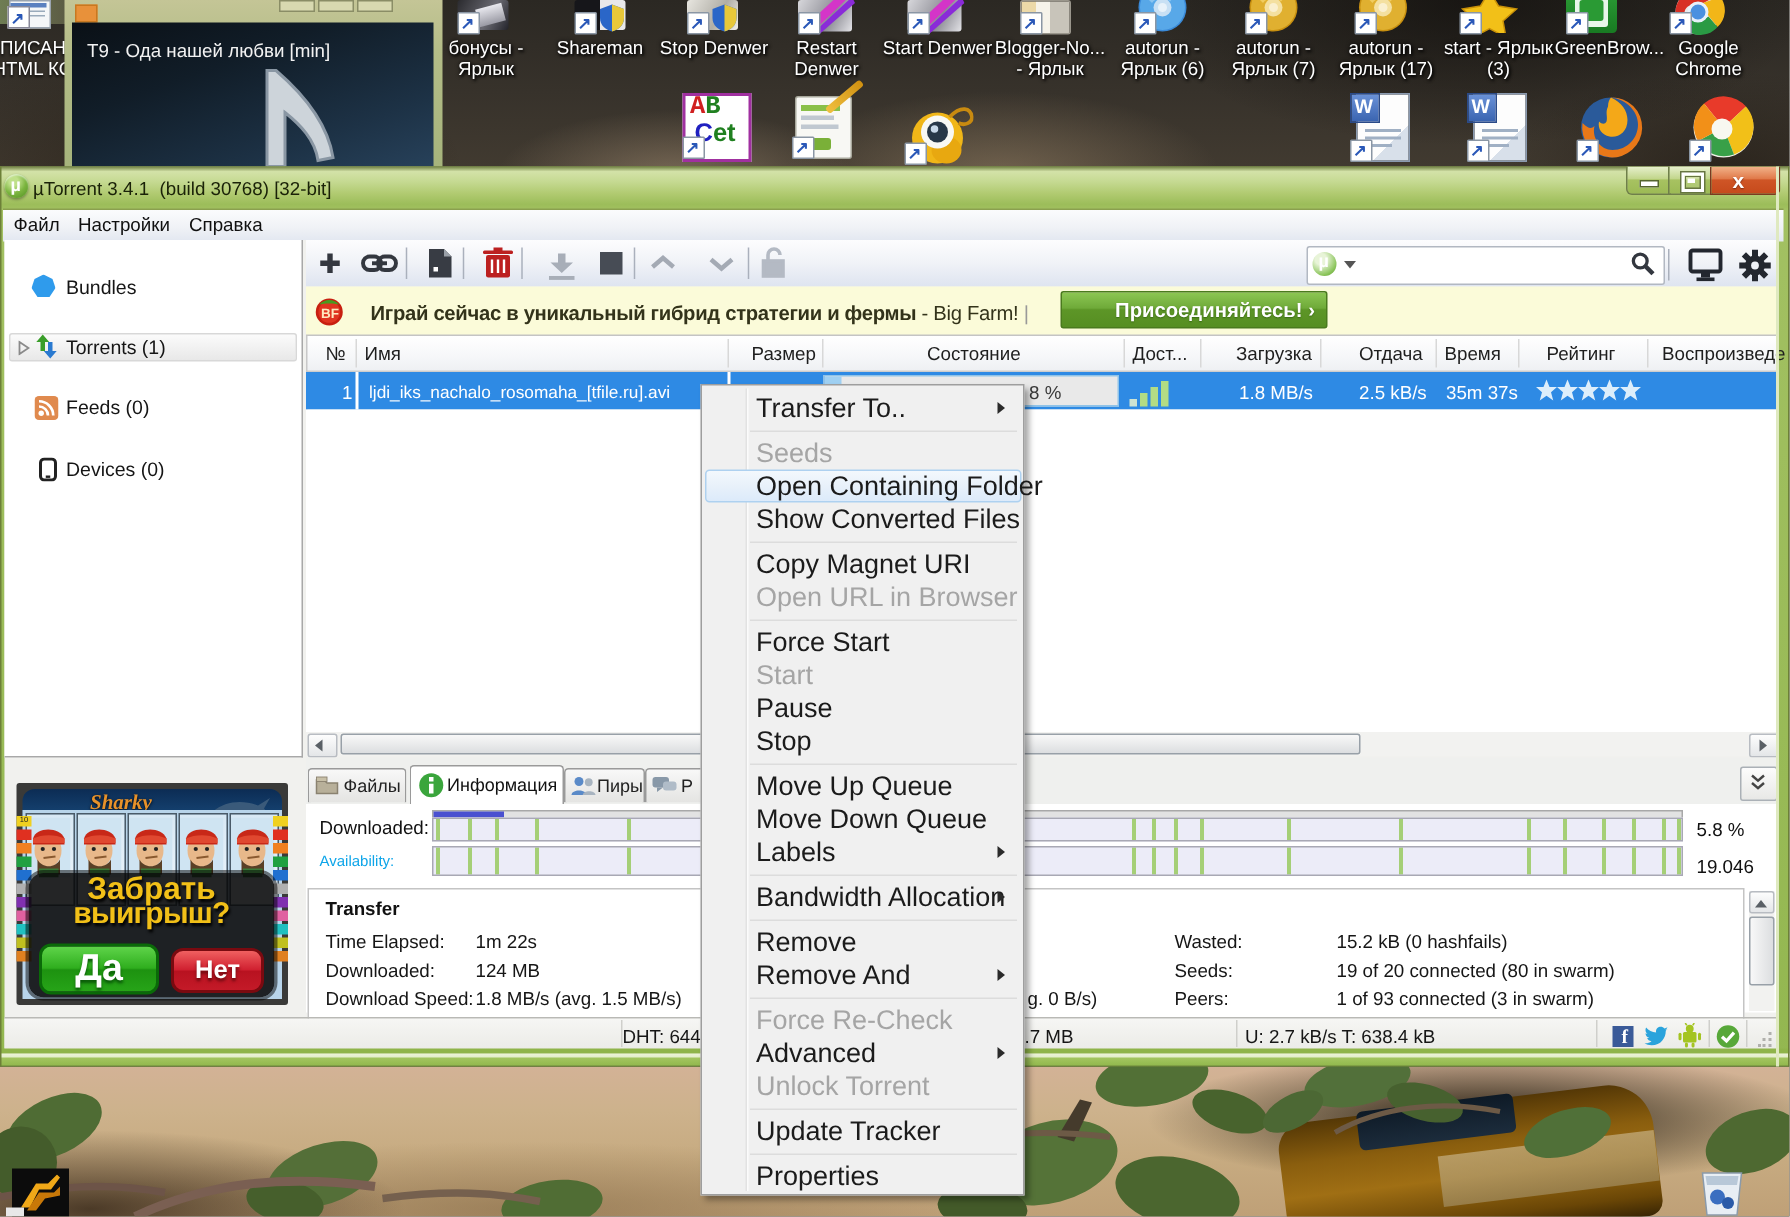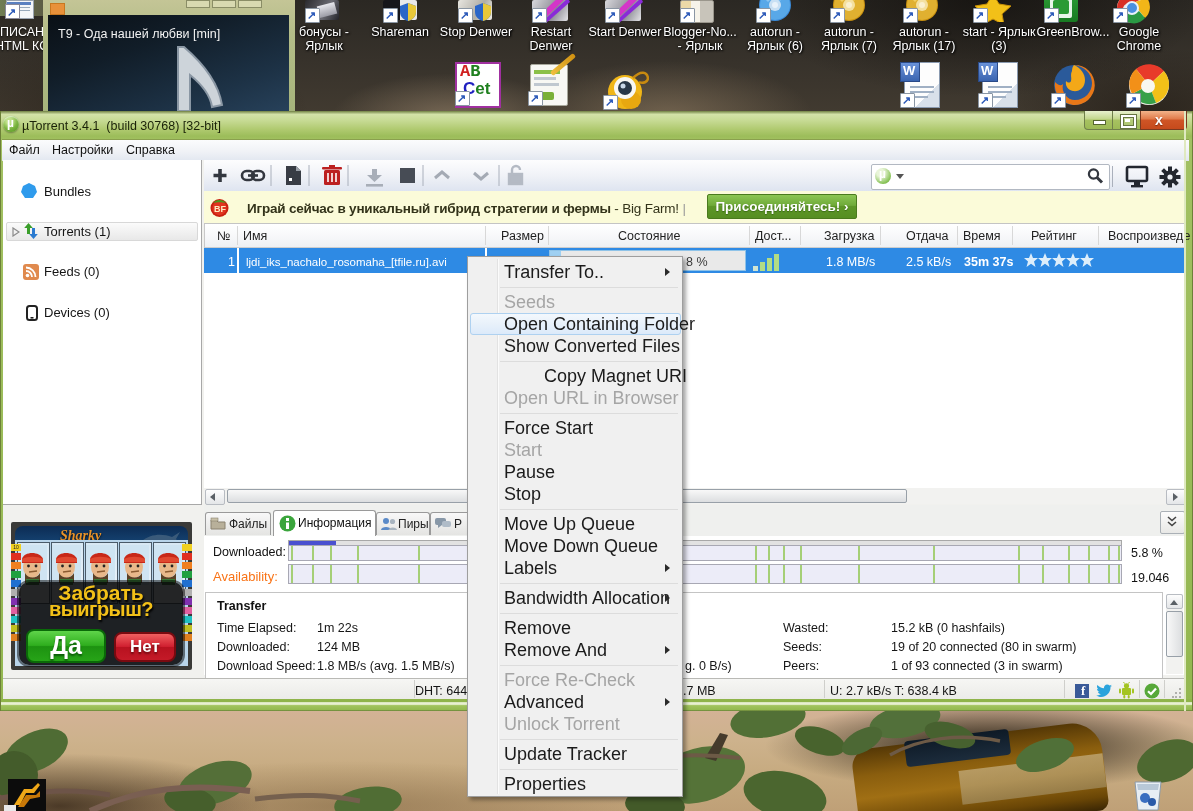--- a/index.html
+++ b/index.html
@@ -378,21 +378,21 @@
   <div class="abs" style="left:204px;top:80px;width:980px;height:33px;background:#fbfbd9;"></div>
   <svg class="abs" style="left:209px;top:86px;" width="21" height="21" viewBox="0 0 21 21">
     <circle cx="10.5" cy="11" r="9" fill="#c81f10"></circle>
     <circle cx="10.5" cy="11" r="7.2" fill="#e03420"></circle>
     <path d="M4 6 C7 2 14 2 17 6 C14 5 7 5 4 6 Z" fill="#4a9a20"></path>
     <text x="5" y="15" font-size="9" font-weight="bold" fill="#ffe9c0" font-family="Liberation Sans">BF</text>
   </svg>
   <div class="abs" style="left:247px;top:90px;font-size:13.5px;color:#33331a;letter-spacing:-0.2px;"><b>Играй сейчас в уникальный гибрид стратегии и фермы</b> - Big Farm! <span style="color:#999;">|</span></div>
   <div class="abs" style="left:707px;top:83px;width:148px;height:23px;border:1px solid #4a7a1e;border-radius:2px;
        background:linear-gradient(180deg,#8cc653 0%,#6faa39 45%,#5d9627 50%,#568e22 100%);
-       color:#fff;font-weight:bold;font-size:13.5px;text-align:center;line-height:23px;text-shadow:0 1px 1px #3a6a14;">Присоединяйтесь! ›</div>
+       color:#fff;font-weight:bold;font-size:13.5px;text-align:center;line-height:23px;text-shadow:0 1px 1px #3a6a14;padding-left:28px;">Присоединяйтесь! ›</div>
 
   
   <div class="abs" style="left:204px;top:112px;width:980px;height:1px;background:#c4c4c4;"></div>
   <div class="abs" style="left:204px;top:113px;width:980px;height:23px;background:linear-gradient(180deg,#ffffff 0%,#f6f7f9 60%,#eef0f3 100%);border-bottom:1px solid #cdcdcd;"></div>
   <div class="abs" style="left:204px;top:113px;width:1px;height:280px;background:#c8c8c8;"></div>
   <style>
     .hsep{position:absolute;top:115px;width:1px;height:19px;background:#d8d8d8;}
     .htxt{position:absolute;top:118px;font-size:12.5px;color:#1e1e1e;}
   </style>
   <div class="htxt" style="left:217px;">№</div>
@@ -425,21 +425,21 @@
   <div class="abs" style="left:549px;top:139px;width:197px;height:21px;background:#e9e9e9;border:1px solid #8fc3e8;box-sizing:border-box;"></div>
   <div class="abs" style="left:550px;top:140px;width:11px;height:19px;background:#9fd0f2;"></div>
   <div class="abs" style="left:686px;top:144px;font-size:12.5px;color:#3a3a3a;">8 %</div>
   
   <div class="abs" style="left:753px;top:155px;width:5px;height:5px;background:#cfe4d2;"></div>
   <div class="abs" style="left:760px;top:151px;width:5px;height:9px;background:#b2dc84;"></div>
   <div class="abs" style="left:767px;top:147px;width:5px;height:13px;background:#b2dc84;"></div>
   <div class="abs" style="left:774px;top:143px;width:5px;height:17px;background:#b2dc84;"></div>
   <div class="abs" style="left:826px;top:144px;font-size:12.5px;color:#fff;">1.8 MB/s</div>
   <div class="abs" style="left:906px;top:144px;font-size:12.5px;color:#fff;">2.5 kB/s</div>
-  <div class="abs" style="left:964px;top:144px;font-size:12.5px;color:#fff;font-weight:bold;">35m 37s</div>
+  <div class="abs" style="left:964px;top:144px;font-size:12.5px;color:#fff;">35m 37s</div>
   <svg class="abs" style="left:1024px;top:141px;" width="70" height="16" viewBox="0 0 70 16">
     <g fill="#ddeefb">
       <path d="M7 1 L9 6 L14 6 L10 9.5 L11.5 15 L7 11.8 L2.5 15 L4 9.5 L0 6 L5 6 Z"></path>
       <path d="M21 1 L23 6 L28 6 L24 9.5 L25.5 15 L21 11.8 L16.5 15 L18 9.5 L14 6 L19 6 Z"></path>
       <path d="M35 1 L37 6 L42 6 L38 9.5 L39.5 15 L35 11.8 L30.5 15 L32 9.5 L28 6 L33 6 Z"></path>
       <path d="M49 1 L51 6 L56 6 L52 9.5 L53.5 15 L49 11.8 L44.5 15 L46 9.5 L42 6 L47 6 Z"></path>
       <path d="M63 1 L65 6 L70 6 L66 9.5 L67.5 15 L63 11.8 L58.5 15 L60 9.5 L56 6 L61 6 Z"></path>
     </g>
   </svg>
 
@@ -493,21 +493,21 @@
   </svg>
   
   <div class="abs" style="left:1160px;top:400px;width:23px;height:21px;background:linear-gradient(180deg,#fcfcfc,#e8e8e6);border:1px solid #aab0b6;border-radius:2px;"></div>
   <svg class="abs" style="left:1166px;top:405px;" width="12" height="12" viewBox="0 0 12 12">
     <path d="M2 1 L6 4.5 L10 1 M2 6 L6 9.5 L10 6" stroke="#444" stroke-width="1.6" fill="none"></path>
   </svg>
 
   
   <div class="abs" style="left:204px;top:425px;width:980px;height:139px;background:#ffffff;"></div>
   <div class="abs" style="left:213px;top:434px;font-size:12.5px;color:#111;">Downloaded:</div>
-  <div class="abs" style="left:213px;top:458px;font-size:13px;color:#f97316;">Availability:</div>
+  <div class="abs" style="left:213px;top:458px;font-size:10px;color:#0ea5e9;">Availability:</div>
   
   <div class="abs" style="left:288px;top:429px;width:834px;height:5px;background:#e2e2e2;border:1px solid #a8a8a8;border-bottom:none;box-sizing:border-box;"></div>
   <div class="abs" style="left:289px;top:430px;width:47px;height:4px;background:#4a50d0;"></div>
   <div class="abs" style="left:288px;top:434px;width:834px;height:16px;background:linear-gradient(90deg,transparent 2px,#a5cf77 2px,#a5cf77 4.5px,transparent 4.5px,transparent 23px,#a5cf77 23px,#a5cf77 25.5px,transparent 25.5px,transparent 41px,#a5cf77 41px,#a5cf77 43.5px,transparent 43.5px,transparent 68px,#a5cf77 68px,#a5cf77 70.5px,transparent 70.5px,transparent 129px,#a5cf77 129px,#a5cf77 131.5px,transparent 131.5px,transparent 271px,#a5cf77 271px,#a5cf77 273.5px,transparent 273.5px,transparent 279px,#a5cf77 279px,#a5cf77 281.5px,transparent 281.5px,transparent 371px,#a5cf77 371px,#a5cf77 373.5px,transparent 373.5px,transparent 391px,#a5cf77 391px,#a5cf77 393.5px,transparent 393.5px,transparent 466px,#a5cf77 466px,#a5cf77 468.5px,transparent 468.5px,transparent 479px,#a5cf77 479px,#a5cf77 481.5px,transparent 481.5px,transparent 494px,#a5cf77 494px,#a5cf77 496.5px,transparent 496.5px,transparent 511px,#a5cf77 511px,#a5cf77 513.5px,transparent 513.5px,transparent 569px,#a5cf77 569px,#a5cf77 571.5px,transparent 571.5px,transparent 644px,#a5cf77 644px,#a5cf77 646.5px,transparent 646.5px,transparent 729px,#a5cf77 729px,#a5cf77 731.5px,transparent 731.5px,transparent 753px,#a5cf77 753px,#a5cf77 755.5px,transparent 755.5px,transparent 779px,#a5cf77 779px,#a5cf77 781.5px,transparent 781.5px,transparent 799px,#a5cf77 799px,#a5cf77 801.5px,transparent 801.5px,transparent 819px,#a5cf77 819px,#a5cf77 821.5px,transparent 821.5px,transparent 829px,#a5cf77 829px,#a5cf77 831.5px,transparent 831.5px),#ececf8;border:1px solid #a8a8b4;box-sizing:border-box;" id="bar1"></div>
   <div class="abs" style="left:288px;top:453px;width:834px;height:20px;background:linear-gradient(90deg,transparent 2px,#a5cf77 2px,#a5cf77 4.5px,transparent 4.5px,transparent 23px,#a5cf77 23px,#a5cf77 25.5px,transparent 25.5px,transparent 41px,#a5cf77 41px,#a5cf77 43.5px,transparent 43.5px,transparent 68px,#a5cf77 68px,#a5cf77 70.5px,transparent 70.5px,transparent 129px,#a5cf77 129px,#a5cf77 131.5px,transparent 131.5px,transparent 271px,#a5cf77 271px,#a5cf77 273.5px,transparent 273.5px,transparent 279px,#a5cf77 279px,#a5cf77 281.5px,transparent 281.5px,transparent 371px,#a5cf77 371px,#a5cf77 373.5px,transparent 373.5px,transparent 391px,#a5cf77 391px,#a5cf77 393.5px,transparent 393.5px,transparent 466px,#a5cf77 466px,#a5cf77 468.5px,transparent 468.5px,transparent 479px,#a5cf77 479px,#a5cf77 481.5px,transparent 481.5px,transparent 494px,#a5cf77 494px,#a5cf77 496.5px,transparent 496.5px,transparent 511px,#a5cf77 511px,#a5cf77 513.5px,transparent 513.5px,transparent 569px,#a5cf77 569px,#a5cf77 571.5px,transparent 571.5px,transparent 644px,#a5cf77 644px,#a5cf77 646.5px,transparent 646.5px,transparent 729px,#a5cf77 729px,#a5cf77 731.5px,transparent 731.5px,transparent 753px,#a5cf77 753px,#a5cf77 755.5px,transparent 755.5px,transparent 779px,#a5cf77 779px,#a5cf77 781.5px,transparent 781.5px,transparent 799px,#a5cf77 799px,#a5cf77 801.5px,transparent 801.5px,transparent 819px,#a5cf77 819px,#a5cf77 821.5px,transparent 821.5px,transparent 829px,#a5cf77 829px,#a5cf77 831.5px,transparent 831.5px),#ececf8;border:1px solid #a8a8b4;box-sizing:border-box;" id="bar2"></div>
   <div class="abs" style="left:1131px;top:435px;font-size:12.5px;color:#111;">5.8 %</div>
   <div class="abs" style="left:1131px;top:460px;font-size:12.5px;color:#111;">19.046</div>
   
   <div class="abs" style="left:205px;top:481px;width:958px;height:105px;background:#fff;border:1px solid #c4c4c4;box-sizing:border-box;"></div>
   <div class="abs" style="left:217px;top:488px;font-size:12.5px;font-weight:bold;color:#111;">Transfer</div>
@@ -691,21 +691,21 @@
   </style>
   <div class="mi" style="top:4px;">Transfer To..</div>
     <div class="marr" style="top:11px;"></div>
   <div class="msep" style="top:30px;"></div>
   <div class="mi dis" style="top:34px;">Seeds</div>
   <div class="abs" style="left:2px;top:56px;width:211px;height:22px;border:1px solid #aed1f0;border-radius:3px;
        background:linear-gradient(180deg,#f3f8fd 0%,#e8f1fa 50%,#dceafa 100%);box-sizing:border-box;"></div>
   <div class="mi" style="top:56px;">Open Containing Folder</div>
   <div class="mi" style="top:78px;">Show Converted Files</div>
   <div class="msep" style="top:104px;"></div>
-  <div class="mi" style="top:108px;margin-left:40px;">Copy Magnet URI</div>
+  <div class="mi" style="top:108px;">Copy Magnet URI</div>
   <div class="mi dis" style="top:130px;">Open URL in Browser</div>
   <div class="msep" style="top:156px;"></div>
   <div class="mi" style="top:160px;">Force Start</div>
   <div class="mi dis" style="top:182px;">Start</div>
   <div class="mi" style="top:204px;">Pause</div>
   <div class="mi" style="top:226px;">Stop</div>
   <div class="msep" style="top:252px;"></div>
   <div class="mi" style="top:256px;">Move Up Queue</div>
   <div class="mi" style="top:278px;">Move Down Queue</div>
   <div class="mi" style="top:300px;">Labels</div>

